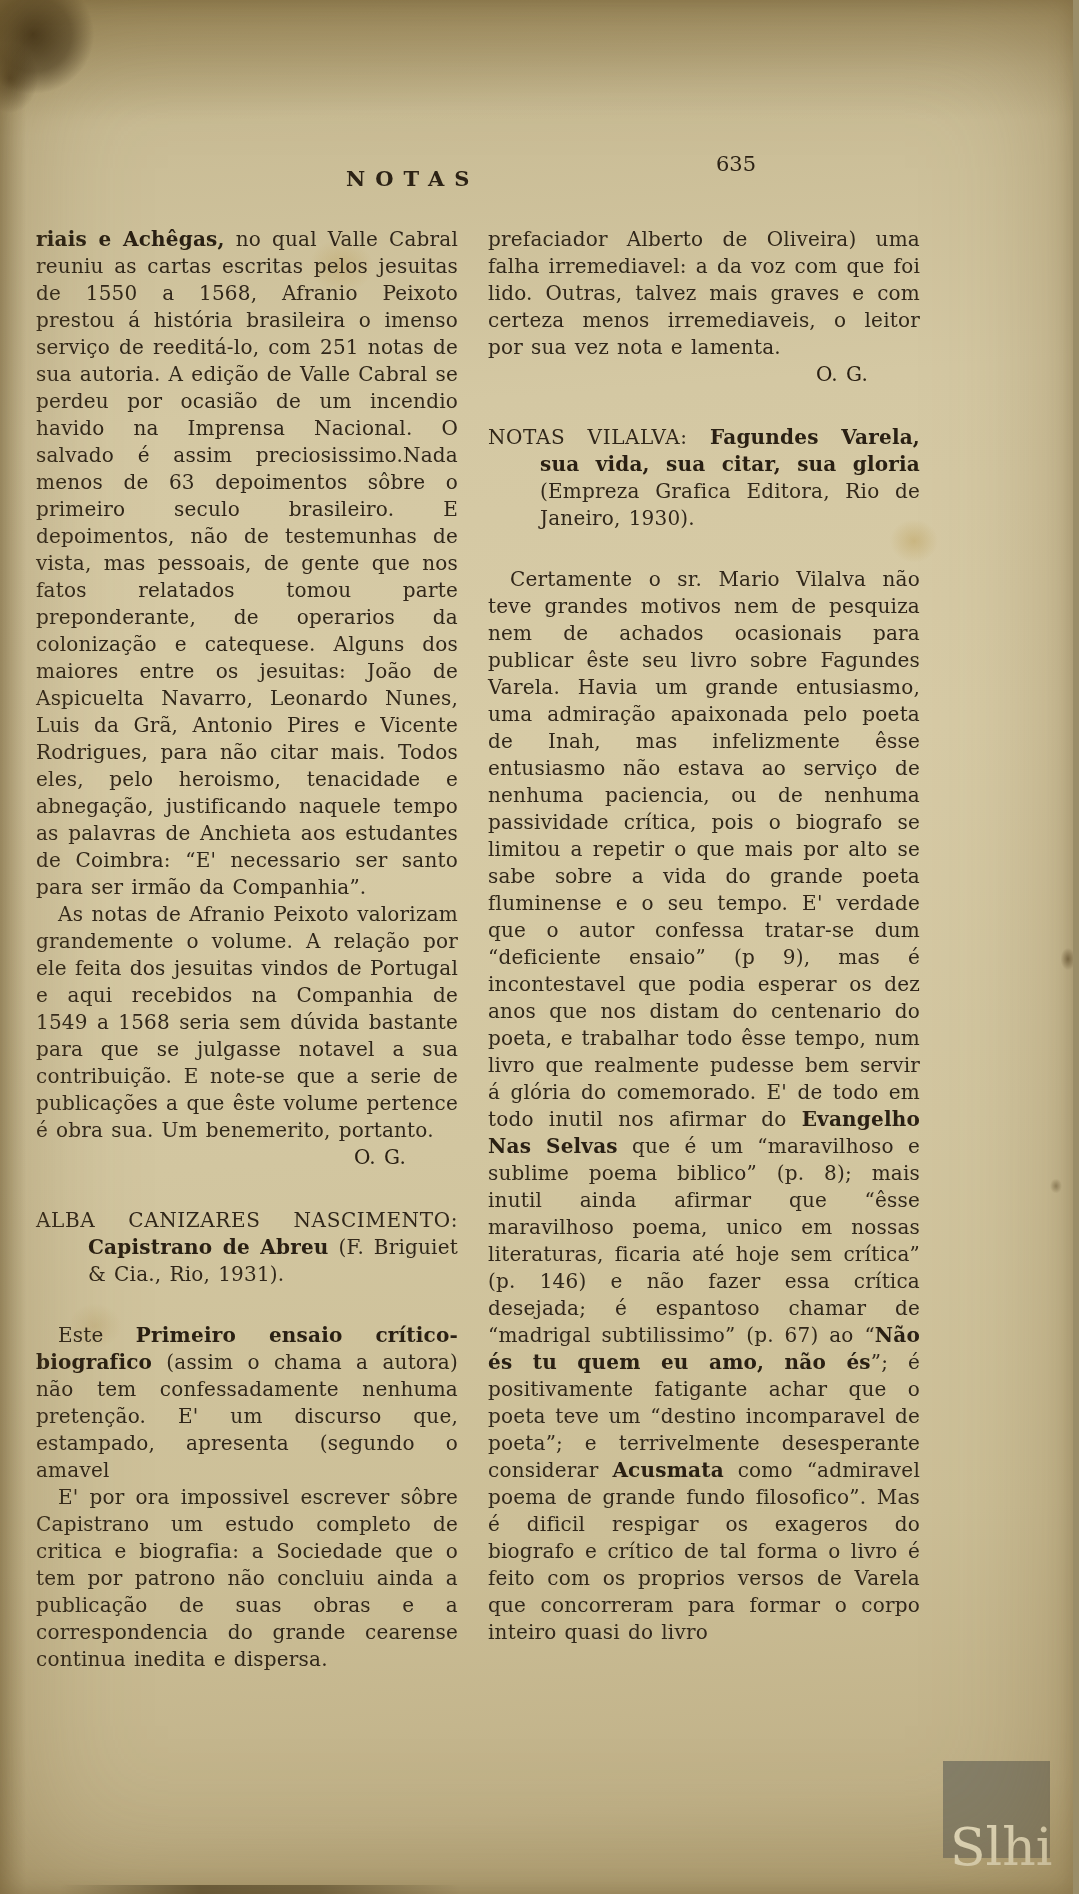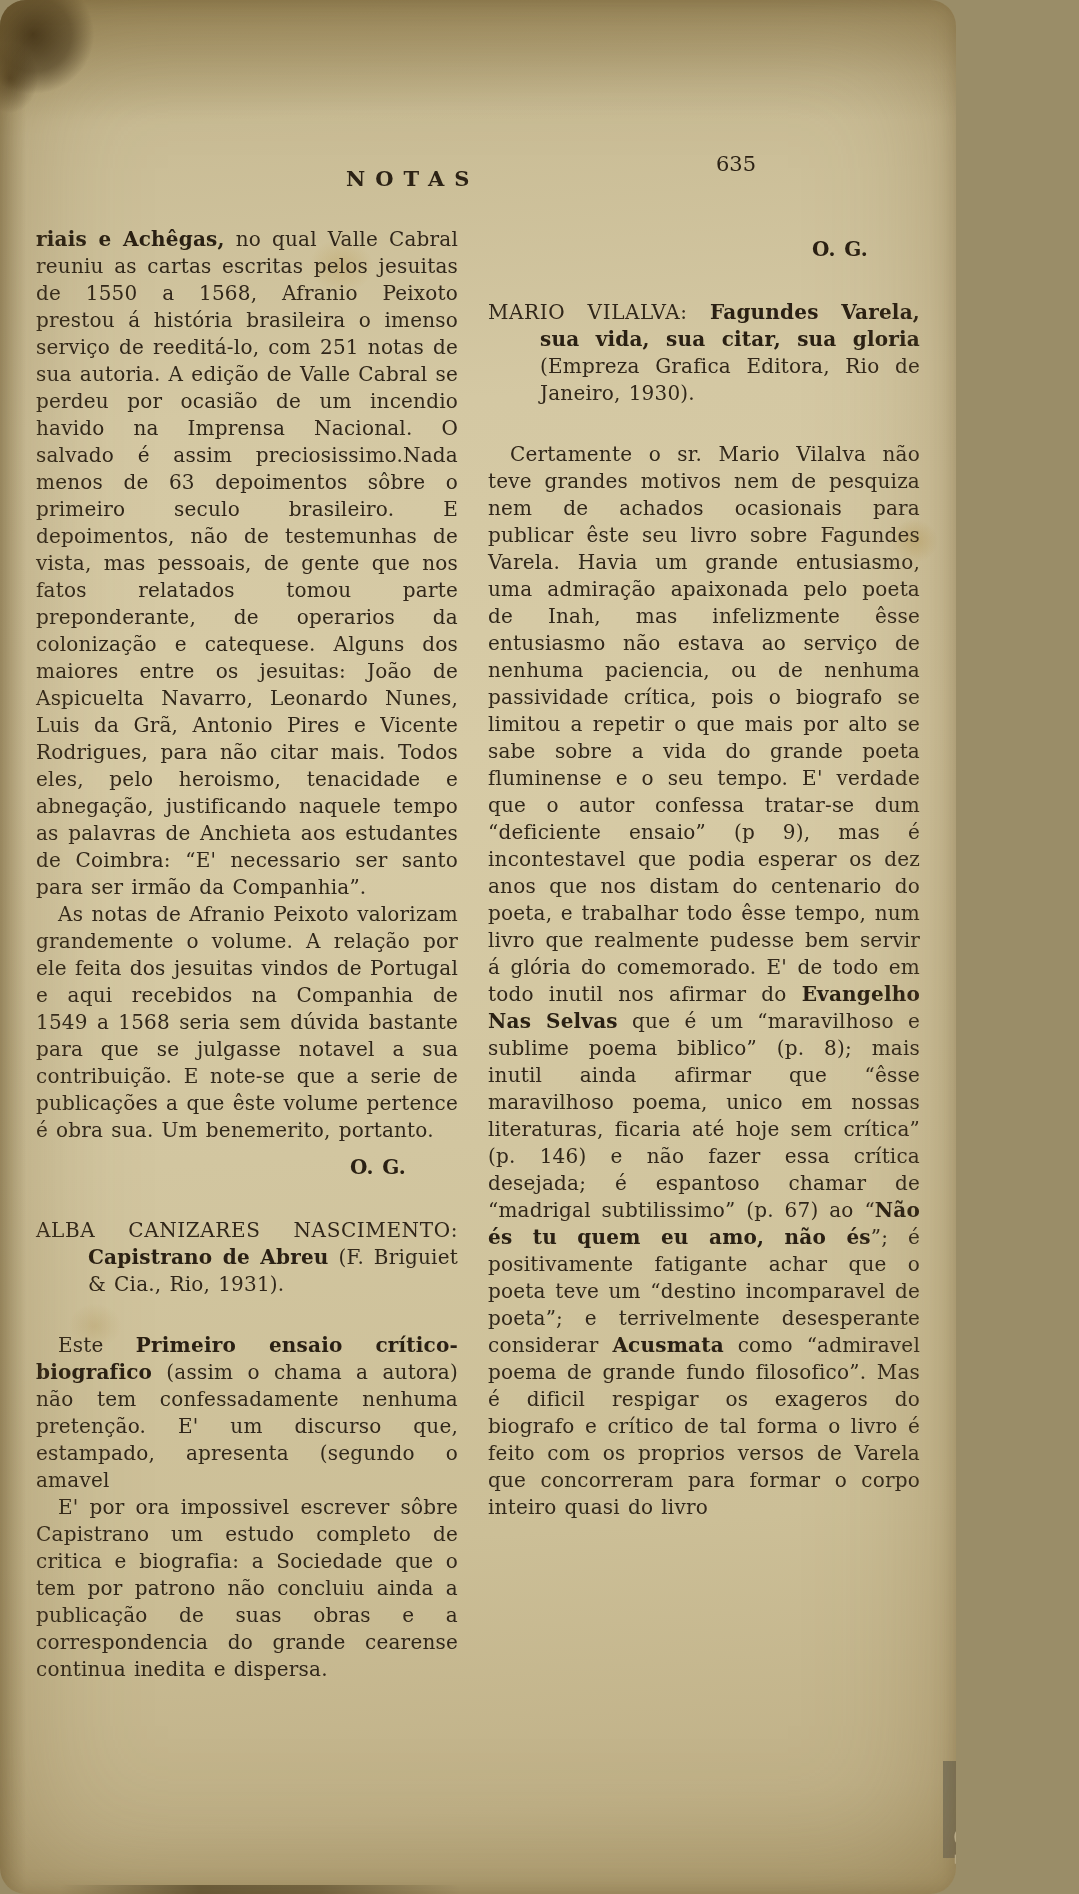--- a/index.html
+++ b/index.html
@@ -1,24 +1,23 @@
 <!DOCTYPE html>
 <html lang="pt"><head>
 <meta charset="utf-8">
 <style>
   html,body{margin:0;padding:0;}
   body{background:#9a8d68;}
   .page{
     position:relative;
-    width:956px;height:1894px;
+    width:1073px;height:1894px;
     overflow:hidden;
     font-family:"DejaVu Serif","Liberation Serif",serif;
     color:#31271a;
     background:linear-gradient(176deg,#b2a274 0%,#c9bc95 7%,#d4c8a3 22%,#d7cba6 40%,#d2c6a0 60%,#ccbf97 80%,#c0b188 94%,#b4a478 100%);
-    border-radius:26px;
   }
   .vignette{
     position:absolute;inset:0;pointer-events:none;
     box-shadow:inset 0 0 140px rgba(115,92,45,.45), inset 0 0 22px rgba(90,70,35,.35);
   }
   .edge-top{position:absolute;top:0;left:0;right:0;height:120px;pointer-events:none;
     background:linear-gradient(180deg,rgba(104,82,38,.30),rgba(104,82,38,0));}
   .edge-left{position:absolute;top:0;bottom:0;left:0;width:26px;pointer-events:none;
     background:linear-gradient(90deg,rgba(96,76,34,.30),rgba(96,76,34,0));}
   .stain{position:absolute;pointer-events:none;border-radius:50%;}
@@ -57,21 +56,21 @@
     font-size:20px;line-height:27px;
     text-align:justify;letter-spacing:.2px;word-spacing:1.5px;
   }
   .col-left{width:422px;}
   .col-right{width:432px;}
 
   .para{margin:0;}
   .para.indent{text-indent:22px;}
   .para b{font-weight:bold;color:#2a2013;}
 
-  .signature{margin:10px 52px 36px 0;text-align:right;font-weight:bold;color:#2a2013;}
+  .signature{margin:0 52px 36px 0;text-align:right;font-weight:normal;color:#2a2013;}
 
   .heading{
     margin:0 0 34px 0;
     padding-left:52px;text-indent:-52px;
     text-align:justify;
   }
   .heading b{font-weight:bold;color:#2a2013;}
   .heading .caps{letter-spacing:.6px;}
 
   .watermark{
@@ -109,22 +108,23 @@
   <div class="columns">
     <div class="col col-left">
         <p class="para"><b>riais e Achêgas,</b><span> no qual Valle Cabral reuniu as cartas escritas pelos jesuitas de 1550 a 1568, Afranio Peixoto prestou á história brasileira o imenso serviço de reeditá-lo, com 251 notas de sua autoria. A edição de Valle Cabral se perdeu por ocasião de um incendio havido na Imprensa Nacional. O salvado é assim preciosissimo.Nada menos de 63 depoimentos sôbre o primeiro seculo brasileiro. E depoimentos, não de testemunhas de vista, mas pessoais, de gente que nos fatos relatados tomou parte preponderante, de operarios da colonização e catequese. Alguns dos maiores entre os jesuitas: João de Aspicuelta Navarro, Leonardo Nunes, Luis da Grã, Antonio Pires e Vicente Rodrigues, para não citar mais. Todos eles, pelo heroismo, tenacidade e abnegação, justificando naquele tempo as palavras de Anchieta aos estudantes de Coimbra: “E' necessario ser santo para ser irmão da Companhia”.</span></p>
         <p class="para indent"><span>As notas de Afranio Peixoto valorizam grandemente o volume. A relação por ele feita dos jesuitas vindos de Portugal e aqui recebidos na Companhia de 1549 a 1568 seria sem dúvida bastante para que se julgasse notavel a sua contribuição. E note-se que a serie de publicações a que êste volume pertence é obra sua. Um benemerito, portanto.</span></p>
         <p class="signature">O. G.</p>
         <p class="heading"><span class="caps">ALBA CANIZARES NASCIMENTO: </span><b>Capistrano de Abreu</b><span> (F. Briguiet &amp; Cia., Rio, 1931).</span></p>
         <p class="para indent"><span>Este </span><b>Primeiro ensaio crítico-biografico</b><span> (assim o chama a autora) não tem confessadamente nenhuma pretenção. E' um discurso que, estampado, apresenta (segundo o amavel</span></p>
         <p class="para indent"><span>E' por ora impossivel escrever sôbre Capistrano um estudo completo de critica e biografia: a Sociedade que o tem por patrono não concluiu ainda a publicação de suas obras e a correspondencia do grande cearense continua inedita e dispersa.</span></p>
       </div>
     <div class="col col-right">
+        <p class="para"><span>prefaciador Alberto de Oliveira) uma falha irremediavel: a da voz com que foi lido. Outras, talvez mais graves e com certeza menos irremediaveis, o leitor por sua vez nota e lamenta.</span></p>
         <p class="signature">O. G.</p>
-        <p class="heading"><span class="caps">MARIO VILALVA: </span><b>Fagundes Varela, sua vida, sua citar, sua gloria</b><span> (Empreza Grafica Editora, Rio de Janeiro, 1930).</span></p>
+        <p class="heading"><span class="caps">NOTAS VILALVA: </span><b>Fagundes Varela, sua vida, sua citar, sua gloria</b><span> (Empreza Grafica Editora, Rio de Janeiro, 1930).</span></p>
         <p class="para indent"><span>Certamente o sr. Mario Vilalva não teve grandes motivos nem de pesquiza nem de achados ocasionais para publicar êste seu livro sobre Fagundes Varela. Havia um grande entusiasmo, uma admiração apaixonada pelo poeta de Inah, mas infelizmente êsse entusiasmo não estava ao serviço de nenhuma paciencia, ou de nenhuma passividade crítica, pois o biografo se limitou a repetir o que mais por alto se sabe sobre a vida do grande poeta fluminense e o seu tempo. E' verdade que o autor confessa tratar-se dum “deficiente ensaio” (p 9), mas é incontestavel que podia esperar os dez anos que nos distam do centenario do poeta, e trabalhar todo êsse tempo, num livro que realmente pudesse bem servir á glória do comemorado. E' de todo em todo inutil nos afirmar do </span><b>Evangelho Nas Selvas</b><span> que é um “maravilhoso e sublime poema biblico” (p. 8); mais inutil ainda afirmar que “êsse maravilhoso poema, unico em nossas literaturas, ficaria até hoje sem crítica” (p. 146) e não fazer essa crítica desejada; é espantoso chamar de “madrigal subtilissimo” (p. 67) ao “</span><b>Não és tu quem eu amo, não és</b><span>”; é positivamente fatigante achar que o poeta teve um “destino incomparavel de poeta”; e terrivelmente desesperante considerar </span><b>Acusmata</b><span> como “admiravel poema de grande fundo filosofico”. Mas é dificil respigar os exageros do biografo e crítico de tal forma o livro é feito com os proprios versos de Varela que concorreram para formar o corpo inteiro quasi do livro</span></p>
       </div>
   </div>
 
   <div class="watermark">
     <span class="wm-text">Slhi</span>
   </div>
 
   <div class="vignette"></div>
 </div>

